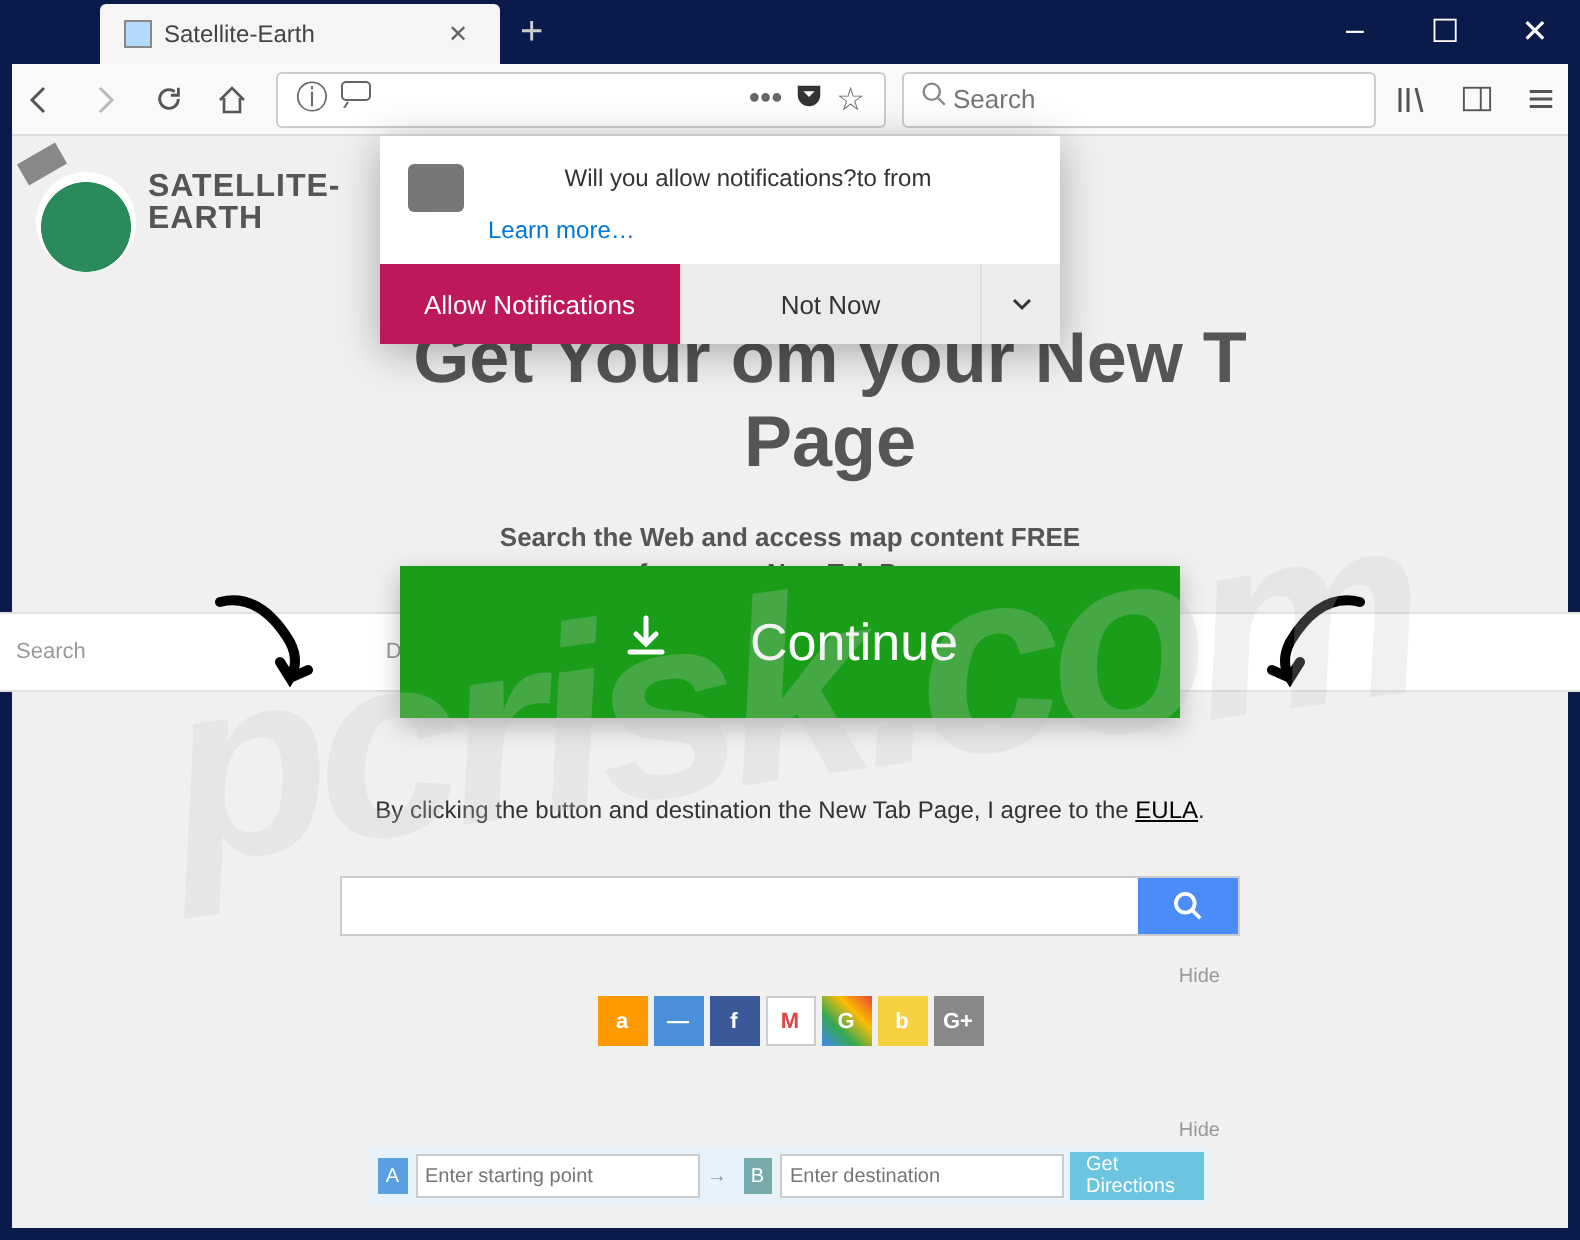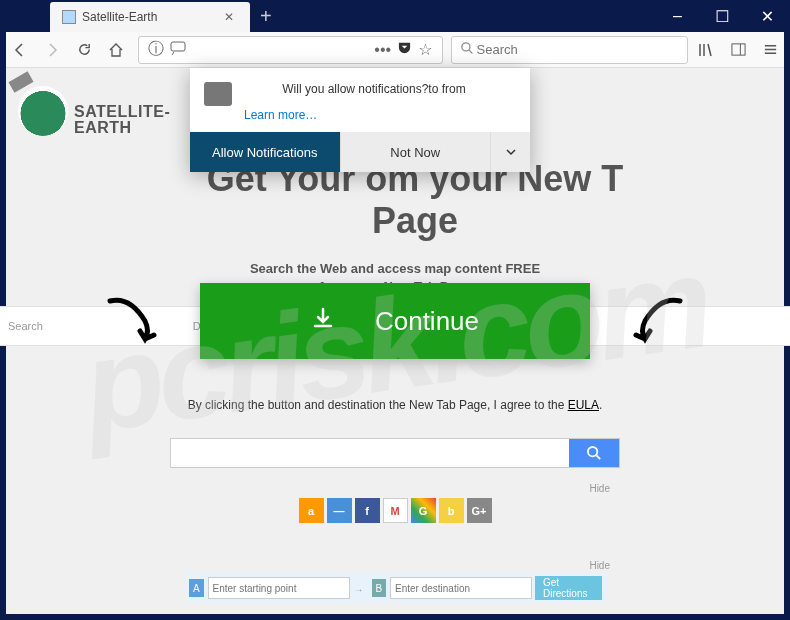--- a/index.html
+++ b/index.html
@@ -19,21 +19,21 @@
 .toolbar { height: 36px; background: #f9f9fa; display: flex; align-items: center; padding: 0 6px; gap: 4px; border-bottom: 1px solid #ddd; }
 .nav-btn { width: 28px; height: 28px; display: flex; align-items: center; justify-content: center; border-radius: 3px; color: #555; cursor: pointer; }
 .nav-btn.disabled { color: #bbb; }
 .url-bar { flex: 1.3; height: 28px; border: 1px solid #ccc; border-radius: 3px; display: flex; align-items: center; padding: 0 6px; background: #fff; margin: 0 4px; }
 .search-bar { flex: 1; height: 28px; border: 1px solid #ccc; border-radius: 3px; display: flex; align-items: center; padding: 0 6px; background: #fff; }
 .search-bar input { border: none; outline: none; width: 100%; font-size: 13px; color: #888; }
 .url-icon { margin: 0 3px; color: #666; }
 
 
 .content { position: relative; height: 552px; background: #f0f0f0; overflow: hidden; }
-.logo-area { position: absolute; top: 18px; left: 18px; display: flex; align-items: flex-end; }
+.logo-area { position: absolute; top: 18px; left: 18px; display: flex; align-items: flex-start; }
 .logo-badge { width: 50px; height: 50px; background: radial-gradient(circle at 50% 55%, #2a8a5a 60%, #fff 61%); border-radius: 50%; position: relative; }
 .logo-sat { position: absolute; top: -10px; left: -8px; width: 22px; height: 12px; background: #888; transform: rotate(-30deg); }
 .logo-text { font-family: serif; font-weight: bold; color: #555; font-size: 16px; line-height: 16px; margin-left: 6px; letter-spacing: 0.5px; }
 
 .headline { text-align: center; font-size: 36px; font-weight: bold; color: #555; margin-top: 90px; padding: 0 20px; white-space: nowrap; overflow: hidden; margin-left: 40px; }
 .subhead { text-align: center; font-size: 13px; font-weight: bold; color: #555; margin-top: 18px; line-height: 18px; }
 
 .direction-strip { position: absolute; top: 238px; left: 0; right: 0; height: 40px; background: #fff; border-top: 1px solid #e0e0e0; border-bottom: 1px solid #e0e0e0; display: flex; align-items: center; font-size: 11px; color: #999; padding: 0 8px; z-index: 1; }
 
 .cta-row { position: absolute; top: 215px; left: 0; right: 0; display: flex; align-items: center; justify-content: center; z-index: 2; gap: 24px; }
@@ -62,21 +62,21 @@
 
 
 .notif { position: absolute; top: 68px; left: 190px; width: 340px; background: #fff; box-shadow: 0 4px 20px rgba(0,0,0,0.3); z-index: 100; }
 .notif-body { padding: 14px 14px 10px 14px; display: flex; }
 .notif-icon { width: 28px; height: 24px; background: #777; border-radius: 3px; margin-right: 12px; position: relative; flex-shrink: 0; }
 .notif-icon::after { content: ""; position: absolute; bottom: -5px; left: 4px; border: 5px solid transparent; border-top-color: #777; }
 .notif-text { font-size: 12px; color: #333; }
 .notif-q { margin-top: 0px; }
 .notif-learn { color: #0078d7; font-size: 12px; margin-top: 12px; cursor: pointer; }
 .notif-buttons { display: flex; height: 40px; }
-.notif-allow { flex: 1; background: #0c4a6e; color: #fff; display: flex; align-items: center; justify-content: center; font-size: 13px; cursor: pointer; }
+.notif-allow { flex: 1; background: #be185d; color: #fff; display: flex; align-items: center; justify-content: center; font-size: 13px; cursor: pointer; }
 .notif-notnow { flex: 1; background: #ececec; color: #333; display: flex; align-items: center; justify-content: center; font-size: 13px; cursor: pointer; border-left: 1px solid #ddd; }
 .notif-chev { width: 40px; background: #ececec; display: flex; align-items: center; justify-content: center; cursor: pointer; border-left: 1px solid #ddd; }
 
 
 .wm { position: absolute; top: 50%; left: 50%; transform: translate(-50%, -50%) rotate(-8deg); font-size: 130px; font-weight: bold; color: rgba(200,200,200,0.25); pointer-events: none; z-index: 50; font-style: italic; white-space: nowrap; letter-spacing: -6px; }
 
 .border-r { position: absolute; right: 0; top: 0; bottom: 0; width: 6px; background: #0a1a4a; }
 .border-b { position: absolute; left: 0; right: 0; bottom: 0; height: 6px; background: #0a1a4a; }
 .border-l { position: absolute; left: 0; top: 0; bottom: 0; width: 6px; background: #0a1a4a; }
 </style>

